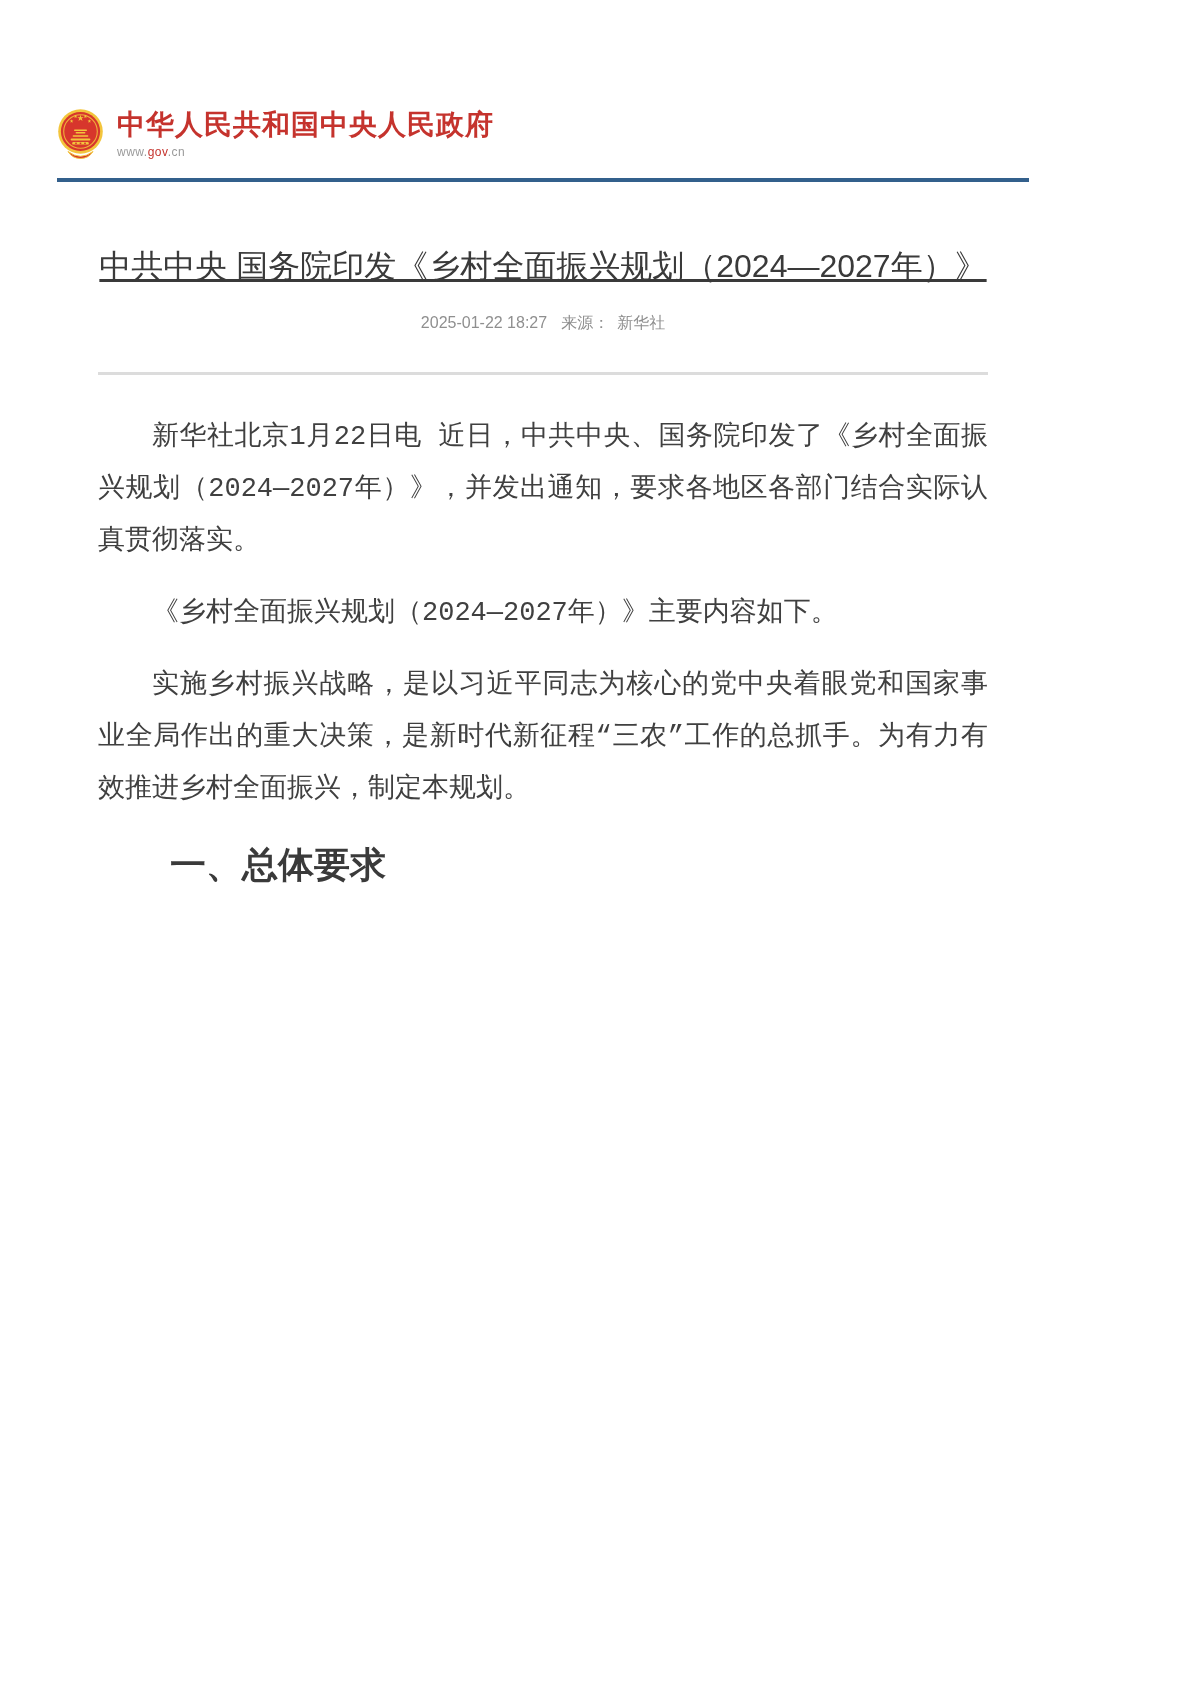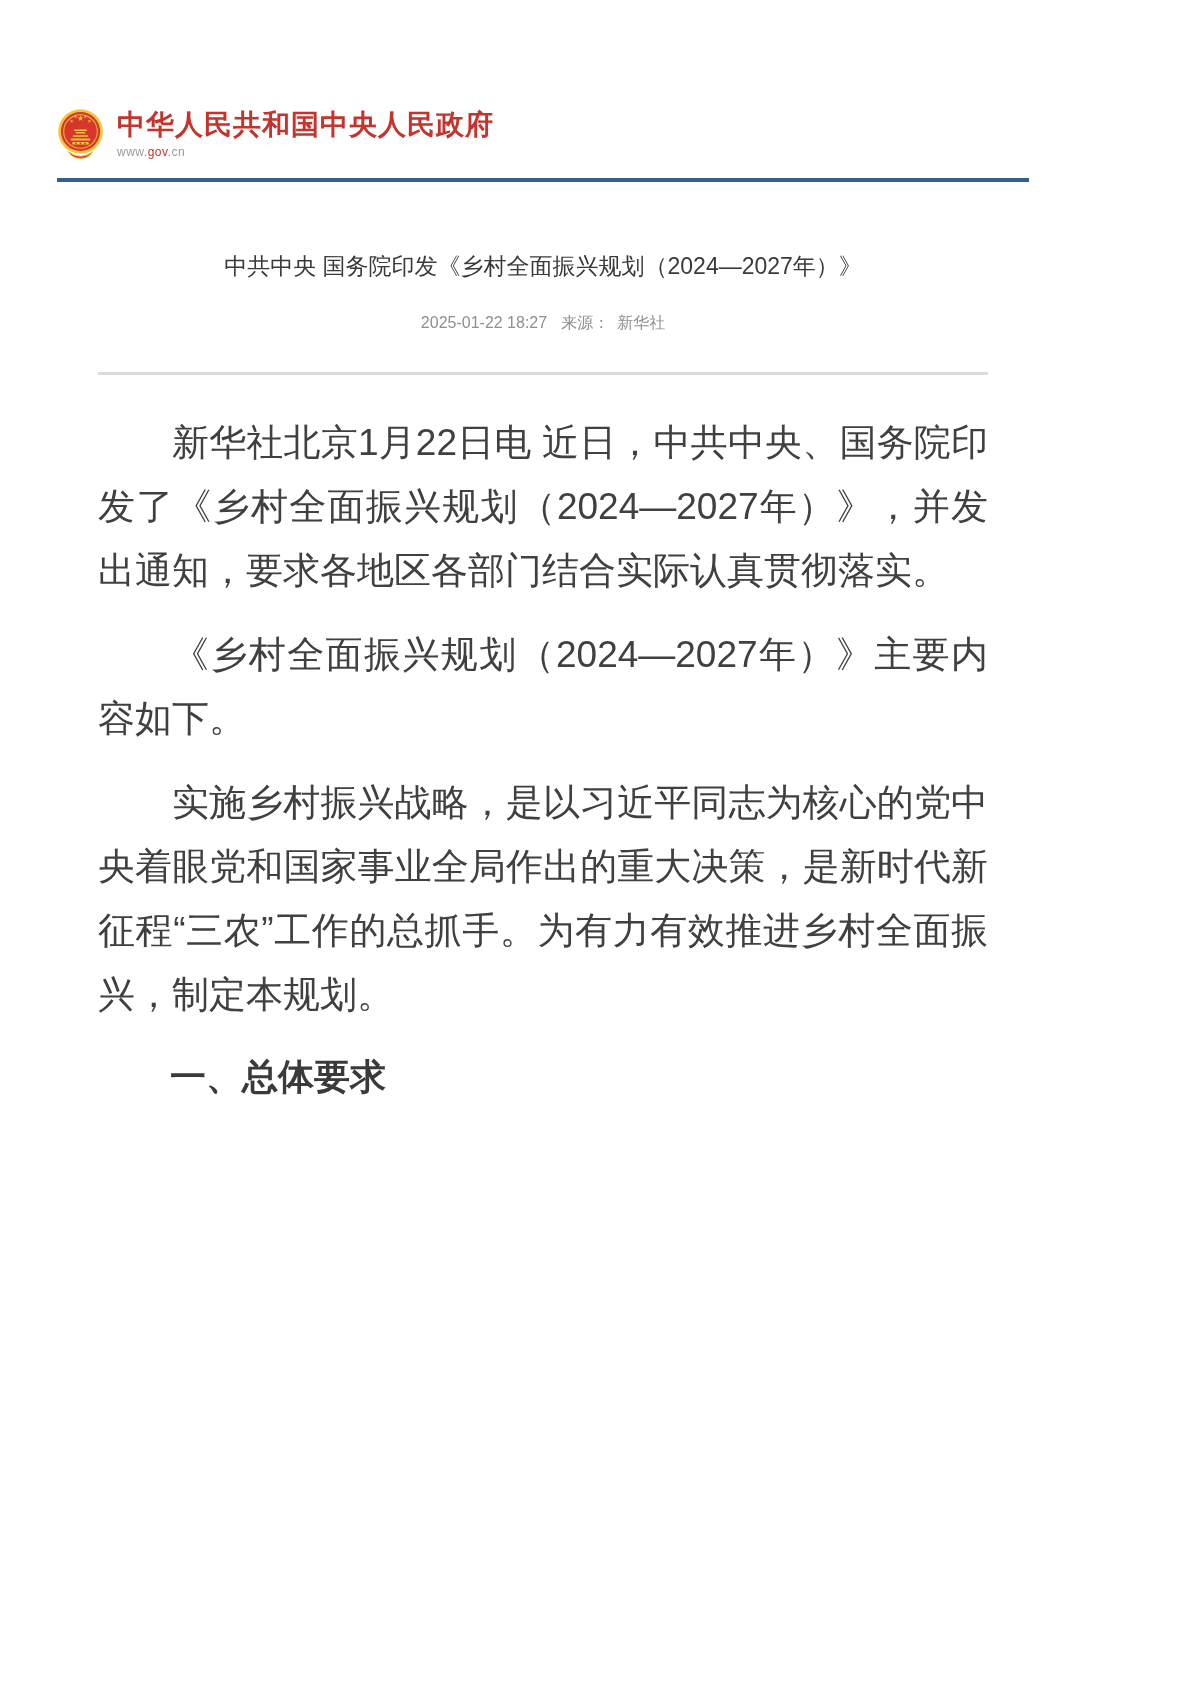--- a/index.html
+++ b/index.html
@@ -50,48 +50,50 @@
   .header-rule{
     height:4px;
     background:var(--rule-blue);
     margin:15px 57px 0 57px;
   }
 
   
   .article{width:890px;margin:0 auto;}
   .title{
     margin-top:54px;
-    font-size:23px;
+    font-size:32px;
     line-height:60px;
     font-weight:400;
     color:var(--title-color);
     text-align:center;
+    text-decoration:underline;
   }
   .meta{
     margin-top:12px;
     text-align:center;
     font-size:16px;
     line-height:30px;
     color:var(--meta-gray);
   }
   .meta .src-label{margin-left:14px;}
   .meta .src-name{margin-left:8px;}
   .meta-rule{
     height:3px;
     background:var(--divider-gray);
     margin-top:34px;
   }
   .article-body{margin-top:36px;}
   .article-body p{
-    font-size:37px;
-    line-height:64px;
+    font-size:27px;
+    line-height:52px;
     color:var(--body-color);
     text-align:justify;
     text-indent:2em;
     margin:0 0 20px 0;
+    font-family:Liberation Mono, monospace;
   }
   .article-body h2{
     font-size:36px;
     line-height:60px;
     font-weight:700;
     color:var(--title-color);
     text-indent:2em;
     margin:8px 0 20px 0;
   }
 </style>

